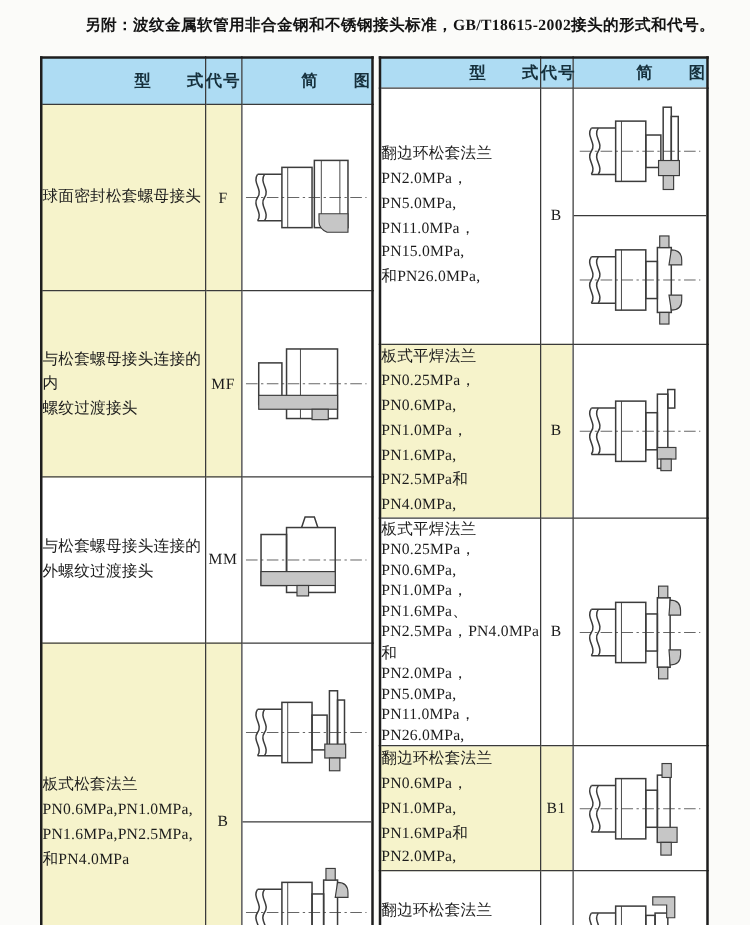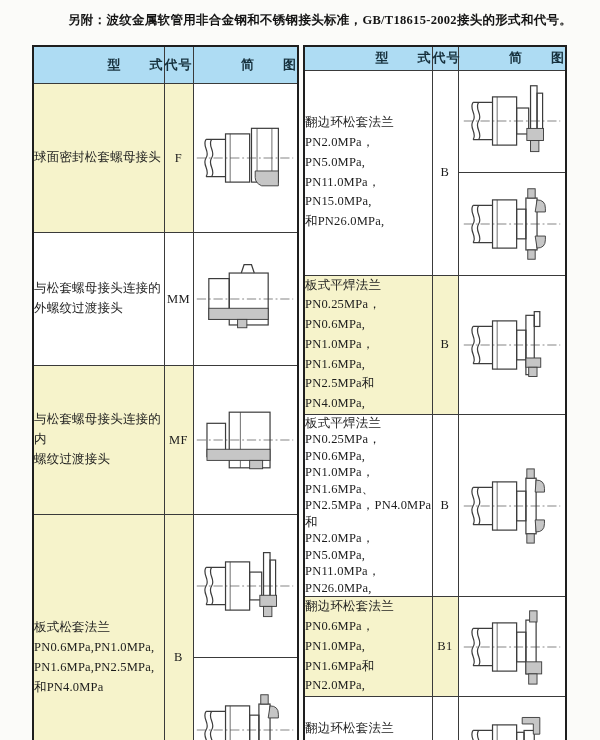--- a/index.html
+++ b/index.html
@@ -81,53 +81,53 @@
                     <rect class="s" x="34" y="16" width="26" height="52"></rect>
                     <line class="t" x1="39" y1="16" x2="39" y2="68"></line>
                     <rect class="s" x="62" y="10" width="29" height="58"></rect>
                     <path class="t" d="M68 10 V68 M84 10 V68"></path>
                     <path class="g" d="M66 56 h25 v16 h-18 q-7 -3 -7 -9 z"></path>
                   </svg>
                 </div>
               </div>
             </td>
       </tr>
+      <tr style="height:94px">
+        <td class="type hl-on">与松套螺母接头连接的内
+螺纹过渡接头</td>
+        <td class="code hl-on">MF</td>
+        <td class="diag">
+              <div class="dstack">
+                <div class="dcell">
+                  <svg width="102" height="80" viewBox="0 0 110 84">
+                    <line class="cl" x1="3" y1="42" x2="107" y2="42"></line>
+                    <rect class="s" x="14" y="24" width="20" height="36"></rect>
+                    <rect class="s" x="38" y="12" width="44" height="60"></rect>
+                    <line class="t" x1="50" y1="12" x2="50" y2="72"></line>
+                    <rect class="g" x="14" y="52" width="68" height="12"></rect>
+                    <rect class="g" x="60" y="64" width="14" height="9"></rect>
+                  </svg>
+                </div>
+              </div>
+            </td>
+      </tr>
       <tr style="height:84px">
         <td class="type">与松套螺母接头连接的
 外螺纹过渡接头</td>
         <td class="code">MM</td>
         <td class="diag">
               <div class="dstack">
                 <div class="dcell">
                   <svg width="102" height="80" viewBox="0 0 110 84">
                     <line class="cl" x1="3" y1="42" x2="107" y2="42"></line>
                     <rect class="s" x="16" y="20" width="22" height="44"></rect>
                     <rect class="s" x="38" y="14" width="42" height="56"></rect>
                     <path class="s" d="M51 14 l3 -9 h8 l3 9"></path>
                     <rect class="g" x="16" y="52" width="64" height="12"></rect>
                     <rect class="g" x="47" y="64" width="10" height="9"></rect>
-                  </svg>
-                </div>
-              </div>
-            </td>
-      </tr>
-      <tr style="height:94px">
-        <td class="type hl-on">与松套螺母接头连接的内
-螺纹过渡接头</td>
-        <td class="code hl-on">MF</td>
-        <td class="diag">
-              <div class="dstack">
-                <div class="dcell">
-                  <svg width="102" height="80" viewBox="0 0 110 84">
-                    <line class="cl" x1="3" y1="42" x2="107" y2="42"></line>
-                    <rect class="s" x="14" y="24" width="20" height="36"></rect>
-                    <rect class="s" x="38" y="12" width="44" height="60"></rect>
-                    <line class="t" x1="50" y1="12" x2="50" y2="72"></line>
-                    <rect class="g" x="14" y="52" width="68" height="12"></rect>
-                    <rect class="g" x="60" y="64" width="14" height="9"></rect>
                   </svg>
                 </div>
               </div>
             </td>
       </tr>
       <tr style="height:180px">
         <td class="type hl-on">板式松套法兰
 PN0.6MPa,PN1.0MPa,
 PN1.6MPa,PN2.5MPa,
 和PN4.0MPa</td>

